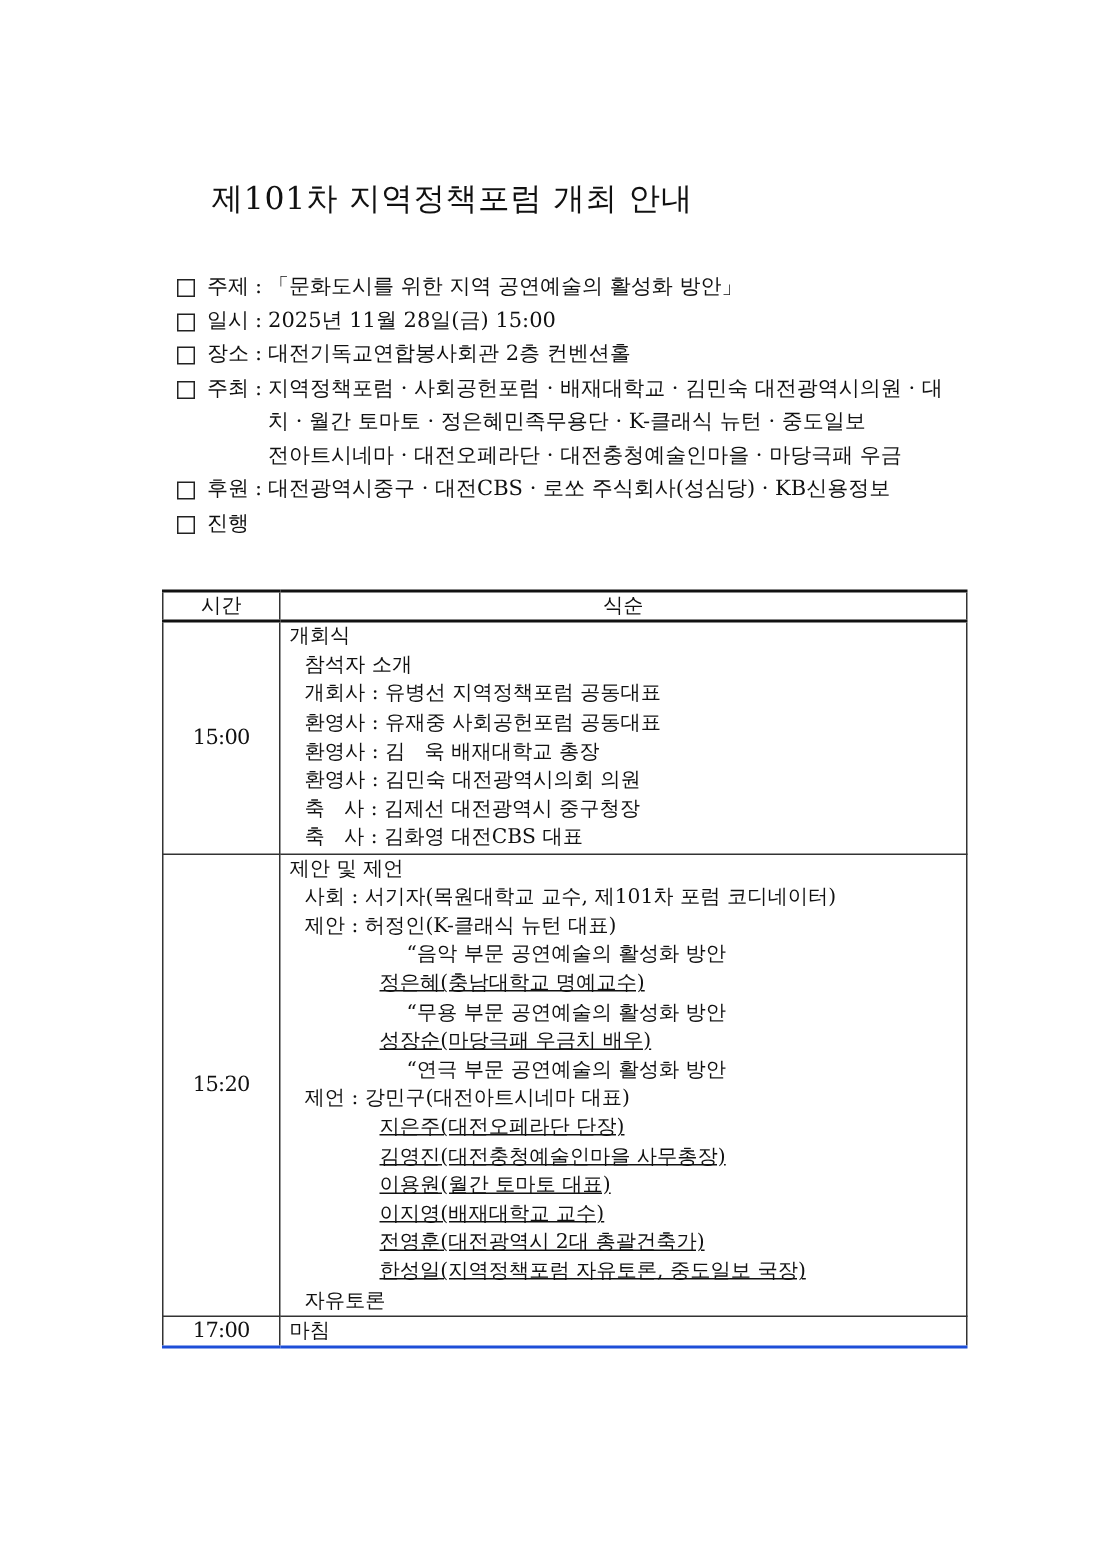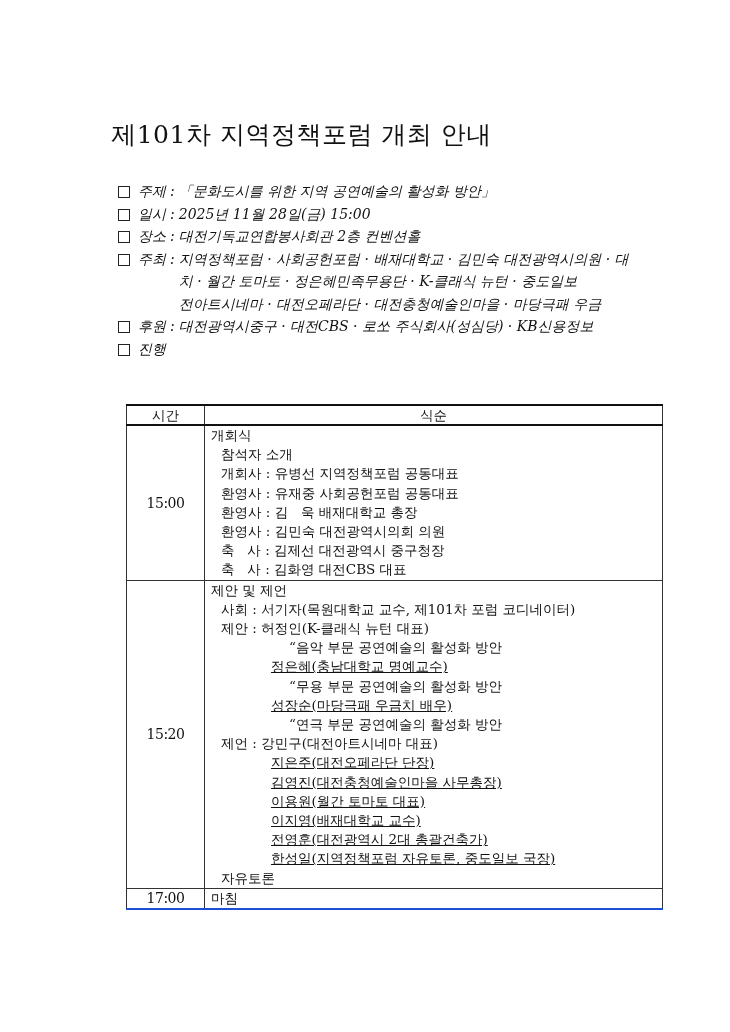--- a/index.html
+++ b/index.html
@@ -3,38 +3,38 @@
 <meta charset="utf-8">
 <style>
   html, body { margin: 0; padding: 0; background: #ffffff; }
   body {
     width: 730px; height: 1032px; position: relative; overflow: hidden;
     font-family: "DejaVu Serif", "Liberation Serif", serif;
     color: #111111;
   }
   .title {
     position: absolute; left: 0; width: 603px; top: 118px;
-    text-align: center; font-size: 25px; letter-spacing: 0.5px;
+    text-align: center; font-size: 21px; letter-spacing: 0.5px;
     font-family: "DejaVu Serif", serif; font-weight: normal;
   }
-  .info { position: absolute; left: 118px; top: 180px; width: 540px; font-size: 14px; font-style: italic; }
+  .info { position: absolute; left: 118px; top: 180px; width: 540px; font-size: 14px; }
   .info-row { display: flex; line-height: 22.5px; white-space: nowrap; }
   .box {
     display: inline-block; width: 10px; height: 10px; border: 1px solid #222;
     margin: 6px 8px 0 0; flex: 0 0 auto;
   }
   .lbl { flex: 0 0 auto; }
   .colon { flex: 0 0 auto; margin: 0 4px; }
   .val { flex: 0 0 auto; }
   .host-lines { display: flex; flex-direction: column; }
   .host-line { line-height: 22.5px; white-space: nowrap; }
 
   table.prog {
-    position: absolute; left: 108px; top: 404px; width: 537px;
-    border-collapse: collapse; font-size: 13.5px; margin-left: 18px;
+    position: absolute; left: 108px; top: 393px; width: 537px;
+    border-collapse: collapse; font-size: 13.5px;
   }
   table.prog td, table.prog th {
     border: 1px solid #333; padding: 0; vertical-align: middle;
   }
   table.prog th { font-weight: normal; height: 18px; line-height: 18px; }
   table.prog tr.head th { border-top: 2px solid #111; border-bottom: 2px solid #111; }
   td.time { width: 77px; text-align: center; font-size: 14px; letter-spacing: -0.5px; }
   td.desc { padding-left: 6px !important; }
   .line { line-height: 19.2px; white-space: nowrap; }
   .l1 { padding-left: 10px; }

